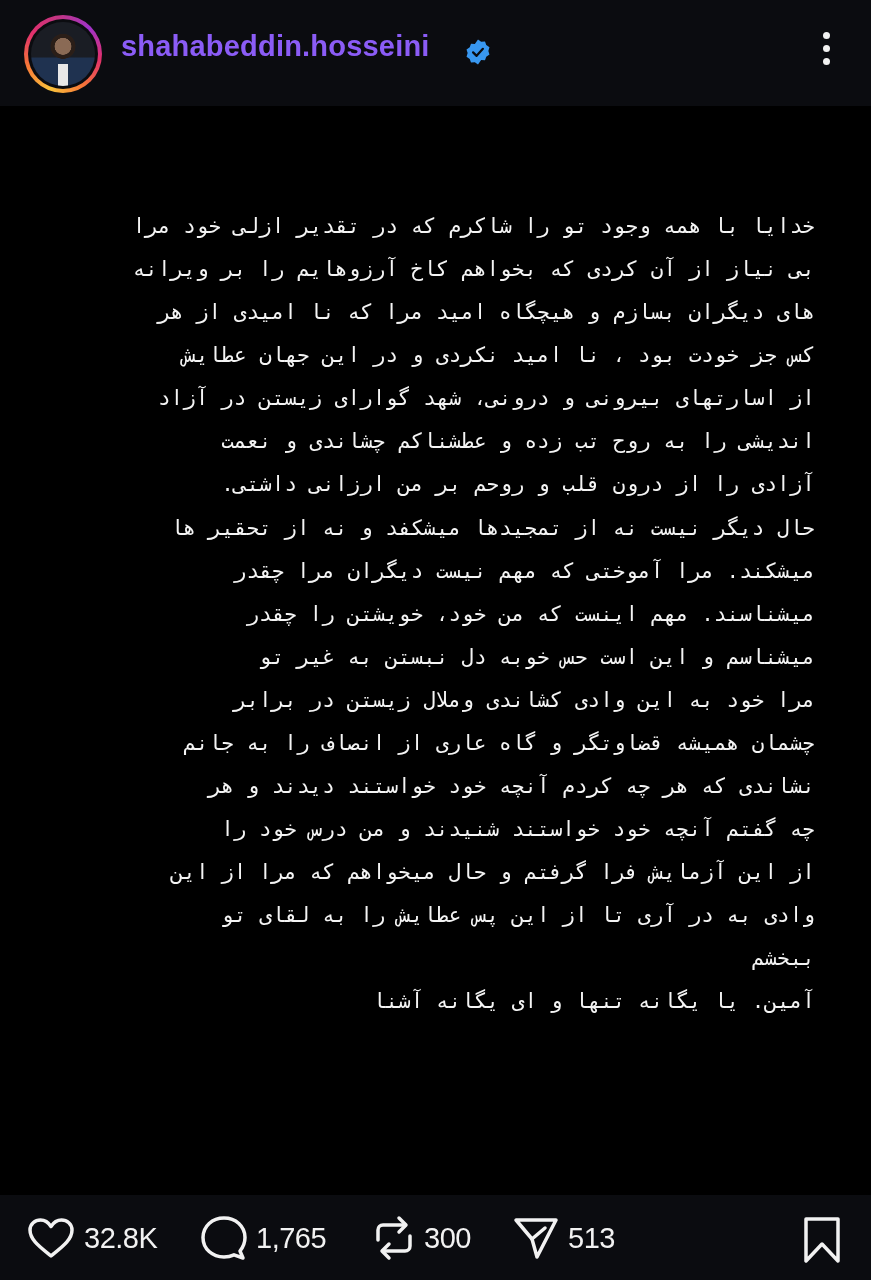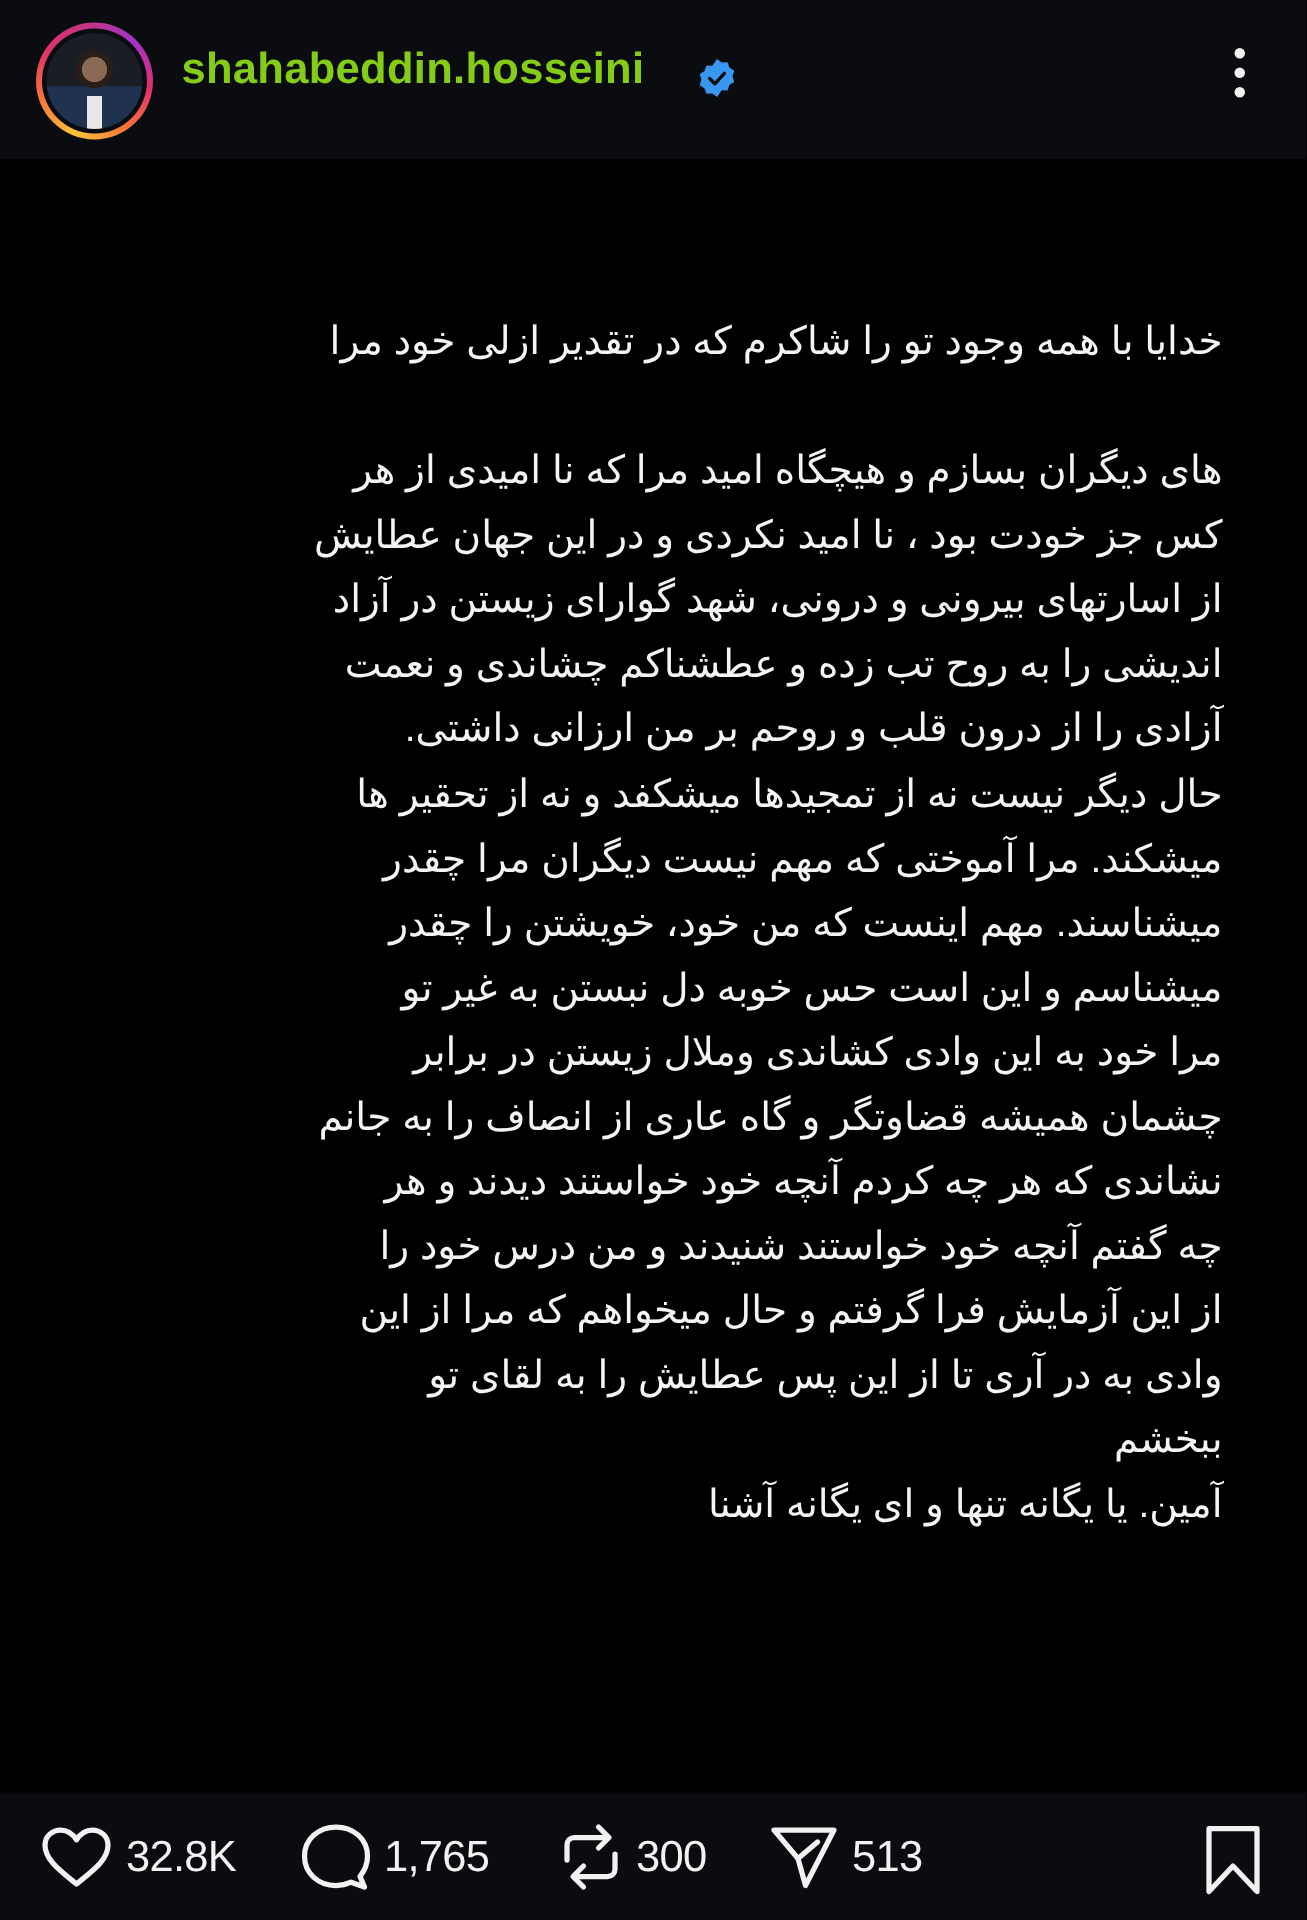--- a/index.html
+++ b/index.html
@@ -5,26 +5,26 @@
   html,body{margin:0;padding:0;}
   body{width:871px;height:1280px;background:#000;overflow:hidden;position:relative;font-family:"DejaVu Sans",sans-serif;color:#fff;}
   .header{position:absolute;left:0;top:0;width:871px;height:106px;background:#0b0c10;}
   .avatar-ring{position:absolute;left:24px;top:15px;width:78px;height:78px;border-radius:50%;
     background:conic-gradient(from 200deg,#f9c23c,#f77737,#e1306c,#c13584,#a033c9,#e1306c,#f77737,#f9c23c);}
   .avatar-inner{position:absolute;left:4px;top:4px;width:70px;height:70px;border-radius:50%;background:#0b0c10;}
   .avatar-img{position:absolute;left:3px;top:3px;width:64px;height:64px;border-radius:50%;
     background:radial-gradient(circle at 50% 38%,#8a6a55 0 16%,#2a1e18 17% 24%,transparent 25%),
       linear-gradient(180deg,#1a1d24 0 55%,#1f3250 56% 100%);overflow:hidden;}
   .avatar-shirt{position:absolute;left:27px;top:42px;width:10px;height:22px;background:#e8e8e8;}
-  .username{position:absolute;left:121px;top:30px;font-family:"Liberation Sans",sans-serif;font-weight:bold;font-size:29px;color:#84cc16;letter-spacing:0.2px;}
+  .username{position:absolute;left:121px;top:30px;font-family:"Liberation Sans",sans-serif;font-weight:bold;font-size:29px;color:#8b5cf6;letter-spacing:0.2px;}
   .verified{position:absolute;left:464px;top:38px;width:28px;height:28px;}
   .more{position:absolute;left:814px;top:32px;width:24px;height:40px;}
   .more span{display:block;width:7px;height:7px;border-radius:50%;background:#f2f2f2;margin:0 auto 6px;}
   .post{position:absolute;left:0;top:106px;width:871px;height:1088px;background:#000;}
-  .line{position:absolute;right:56px;font-size:26px;line-height:43px;white-space:nowrap;direction:rtl;color:#f4f4f4;font-family:Liberation Sans, sans-serif;}
+  .line{position:absolute;right:56px;font-size:21px;line-height:43px;white-space:nowrap;direction:rtl;color:#f4f4f4;font-family:Liberation Mono, monospace;}
   .footer{position:absolute;left:0;top:1195px;width:871px;height:85px;background:#0b0c10;}
   .act{position:absolute;top:21px;height:44px;display:flex;align-items:center;}
   .act svg{display:block;}
   .count{font-family:"Liberation Sans",sans-serif;font-size:29px;color:#f2f2f2;margin-left:8px;letter-spacing:-0.5px;}
   .bookmark{position:absolute;left:802px;top:1216px;}
 </style>
 </head>
 <body>
 
 <div class="header">
@@ -42,20 +42,21 @@
   </svg>
   <div class="more">
     <span></span>
       <span></span>
       <span></span>
   </div>
 </div>
 
 <div class="post">
   <div class="line" style="top:100px">خدایا با همه وجود تو را شاکرم که در تقدیر ازلی خود مرا</div>
+  <div class="line" style="top:143px">بی نیاز از آن کردی که بخواهم کاخ آرزوهایم را بر ویرانه</div>
   <div class="line" style="top:186px">های دیگران بسازم و هیچگاه امید مرا که نا امیدی از هر</div>
   <div class="line" style="top:229px">کس جز خودت بود ، نا امید نکردی و در این جهان عطایش</div>
   <div class="line" style="top:272px">از اسارتهای بیرونی و درونی، شهد گوارای زیستن در آزاد</div>
   <div class="line" style="top:315px">اندیشی را به روح تب زده و عطشناکم چشاندی و نعمت</div>
   <div class="line" style="top:358px">آزادی را از درون قلب و روحم بر من ارزانی داشتی.</div>
   <div class="line" style="top:402px">حال دیگر نیست نه از تمجیدها میشکفد و نه از تحقیر ها</div>
   <div class="line" style="top:445px">میشکند. مرا آموختی که مهم نیست دیگران مرا چقدر</div>
   <div class="line" style="top:488px">میشناسند. مهم اینست که من خود، خویشتن را چقدر</div>
   <div class="line" style="top:531px">میشناسم و این است حس خوبه دل نبستن به غیر تو</div>
   <div class="line" style="top:574px">مرا خود به این وادی کشاندی وملال زیستن در برابر</div>

